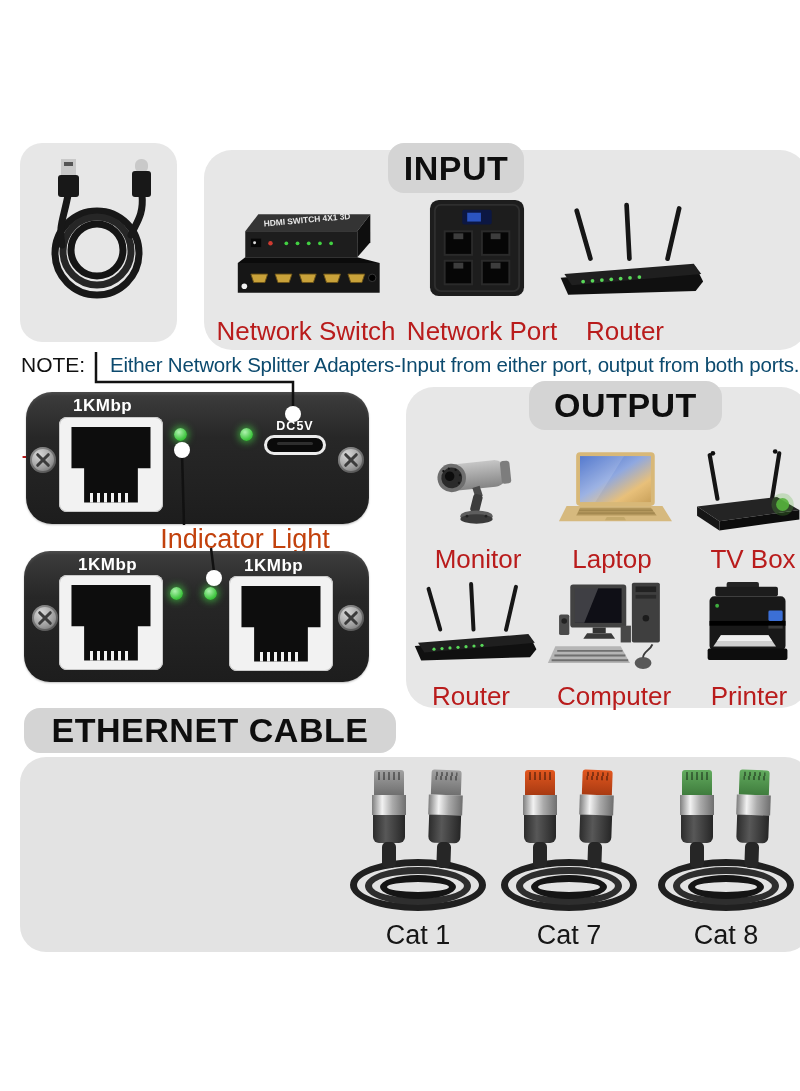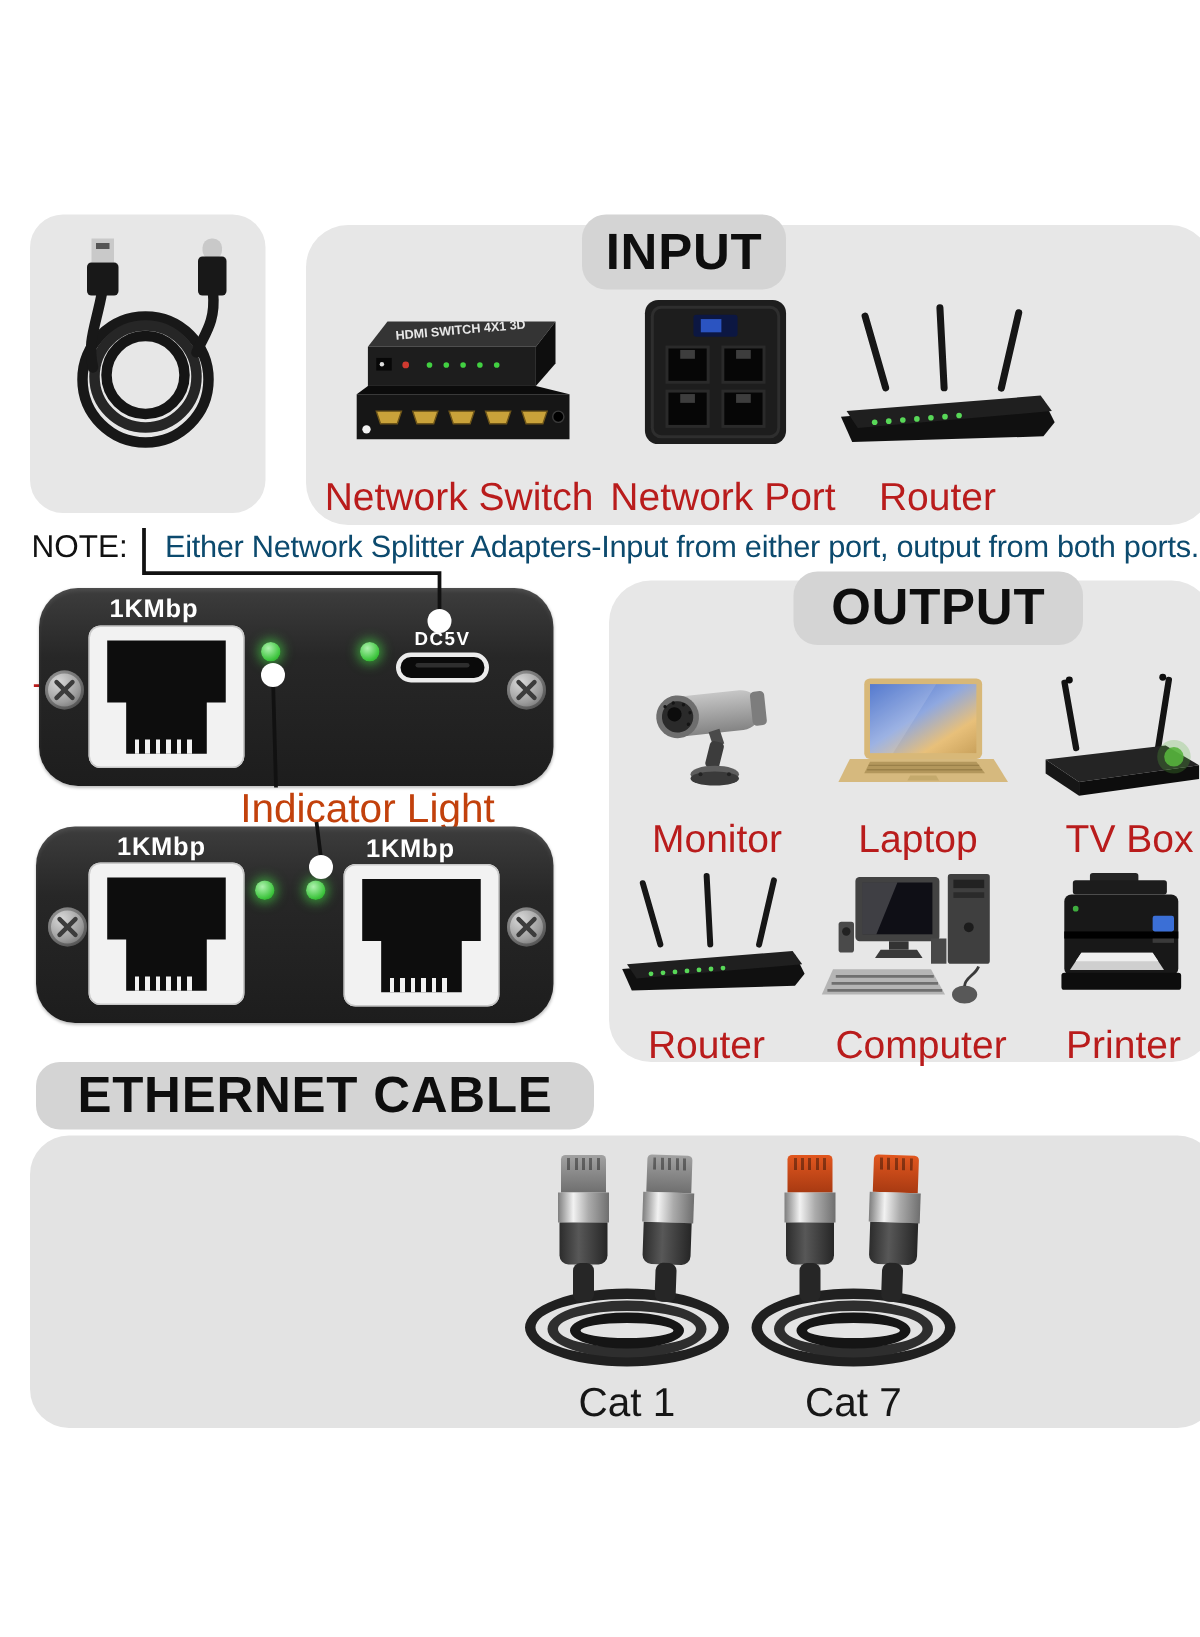--- a/index.html
+++ b/index.html
@@ -370,20 +370,42 @@
         </div>
     </div>
     <div class="coil">
         <span class="ring r1"></span>
         <span class="ring r2"></span>
         <span class="ring r3"></span>
       </div>
     <div class="cable-label">Cat 7</div>
   </div>
 
+  <div class="cable-group" style="left: 635px; --cc: #62ab5e; --ccd: #3f7c3d;">
+    <div class="plugs">
+      <div class="plug p1">
+          <div class="clip"></div>
+          <div class="band"></div>
+          <div class="pbody"></div>
+          <div class="boot"></div>
+        </div>
+      <div class="plug p2">
+          <div class="clip"></div>
+          <div class="band"></div>
+          <div class="pbody"></div>
+          <div class="boot"></div>
+        </div>
+    </div>
+    <div class="coil">
+        <span class="ring r1"></span>
+        <span class="ring r2"></span>
+        <span class="ring r3"></span>
+      </div>
+    <div class="cable-label">Cat 8</div>
+  </div>
 
   <svg class="overlay" width="800" height="1091" viewBox="0 0 800 1091">
     <path d="M80 352 L80 382 L277 382 L277 410" stroke="#111" stroke-width="2.5" fill="none"></path>
     <line x1="166" y1="452" x2="168" y2="525" stroke="#111" stroke-width="2.5"></line>
     <line x1="195" y1="548" x2="198" y2="572" stroke="#111" stroke-width="2.5"></line>
     <circle cx="277" cy="414" r="8" fill="#fff"></circle>
     <circle cx="166" cy="450" r="8" fill="#fff"></circle>
     <circle cx="198" cy="578" r="8" fill="#fff"></circle>
   </svg>
 

